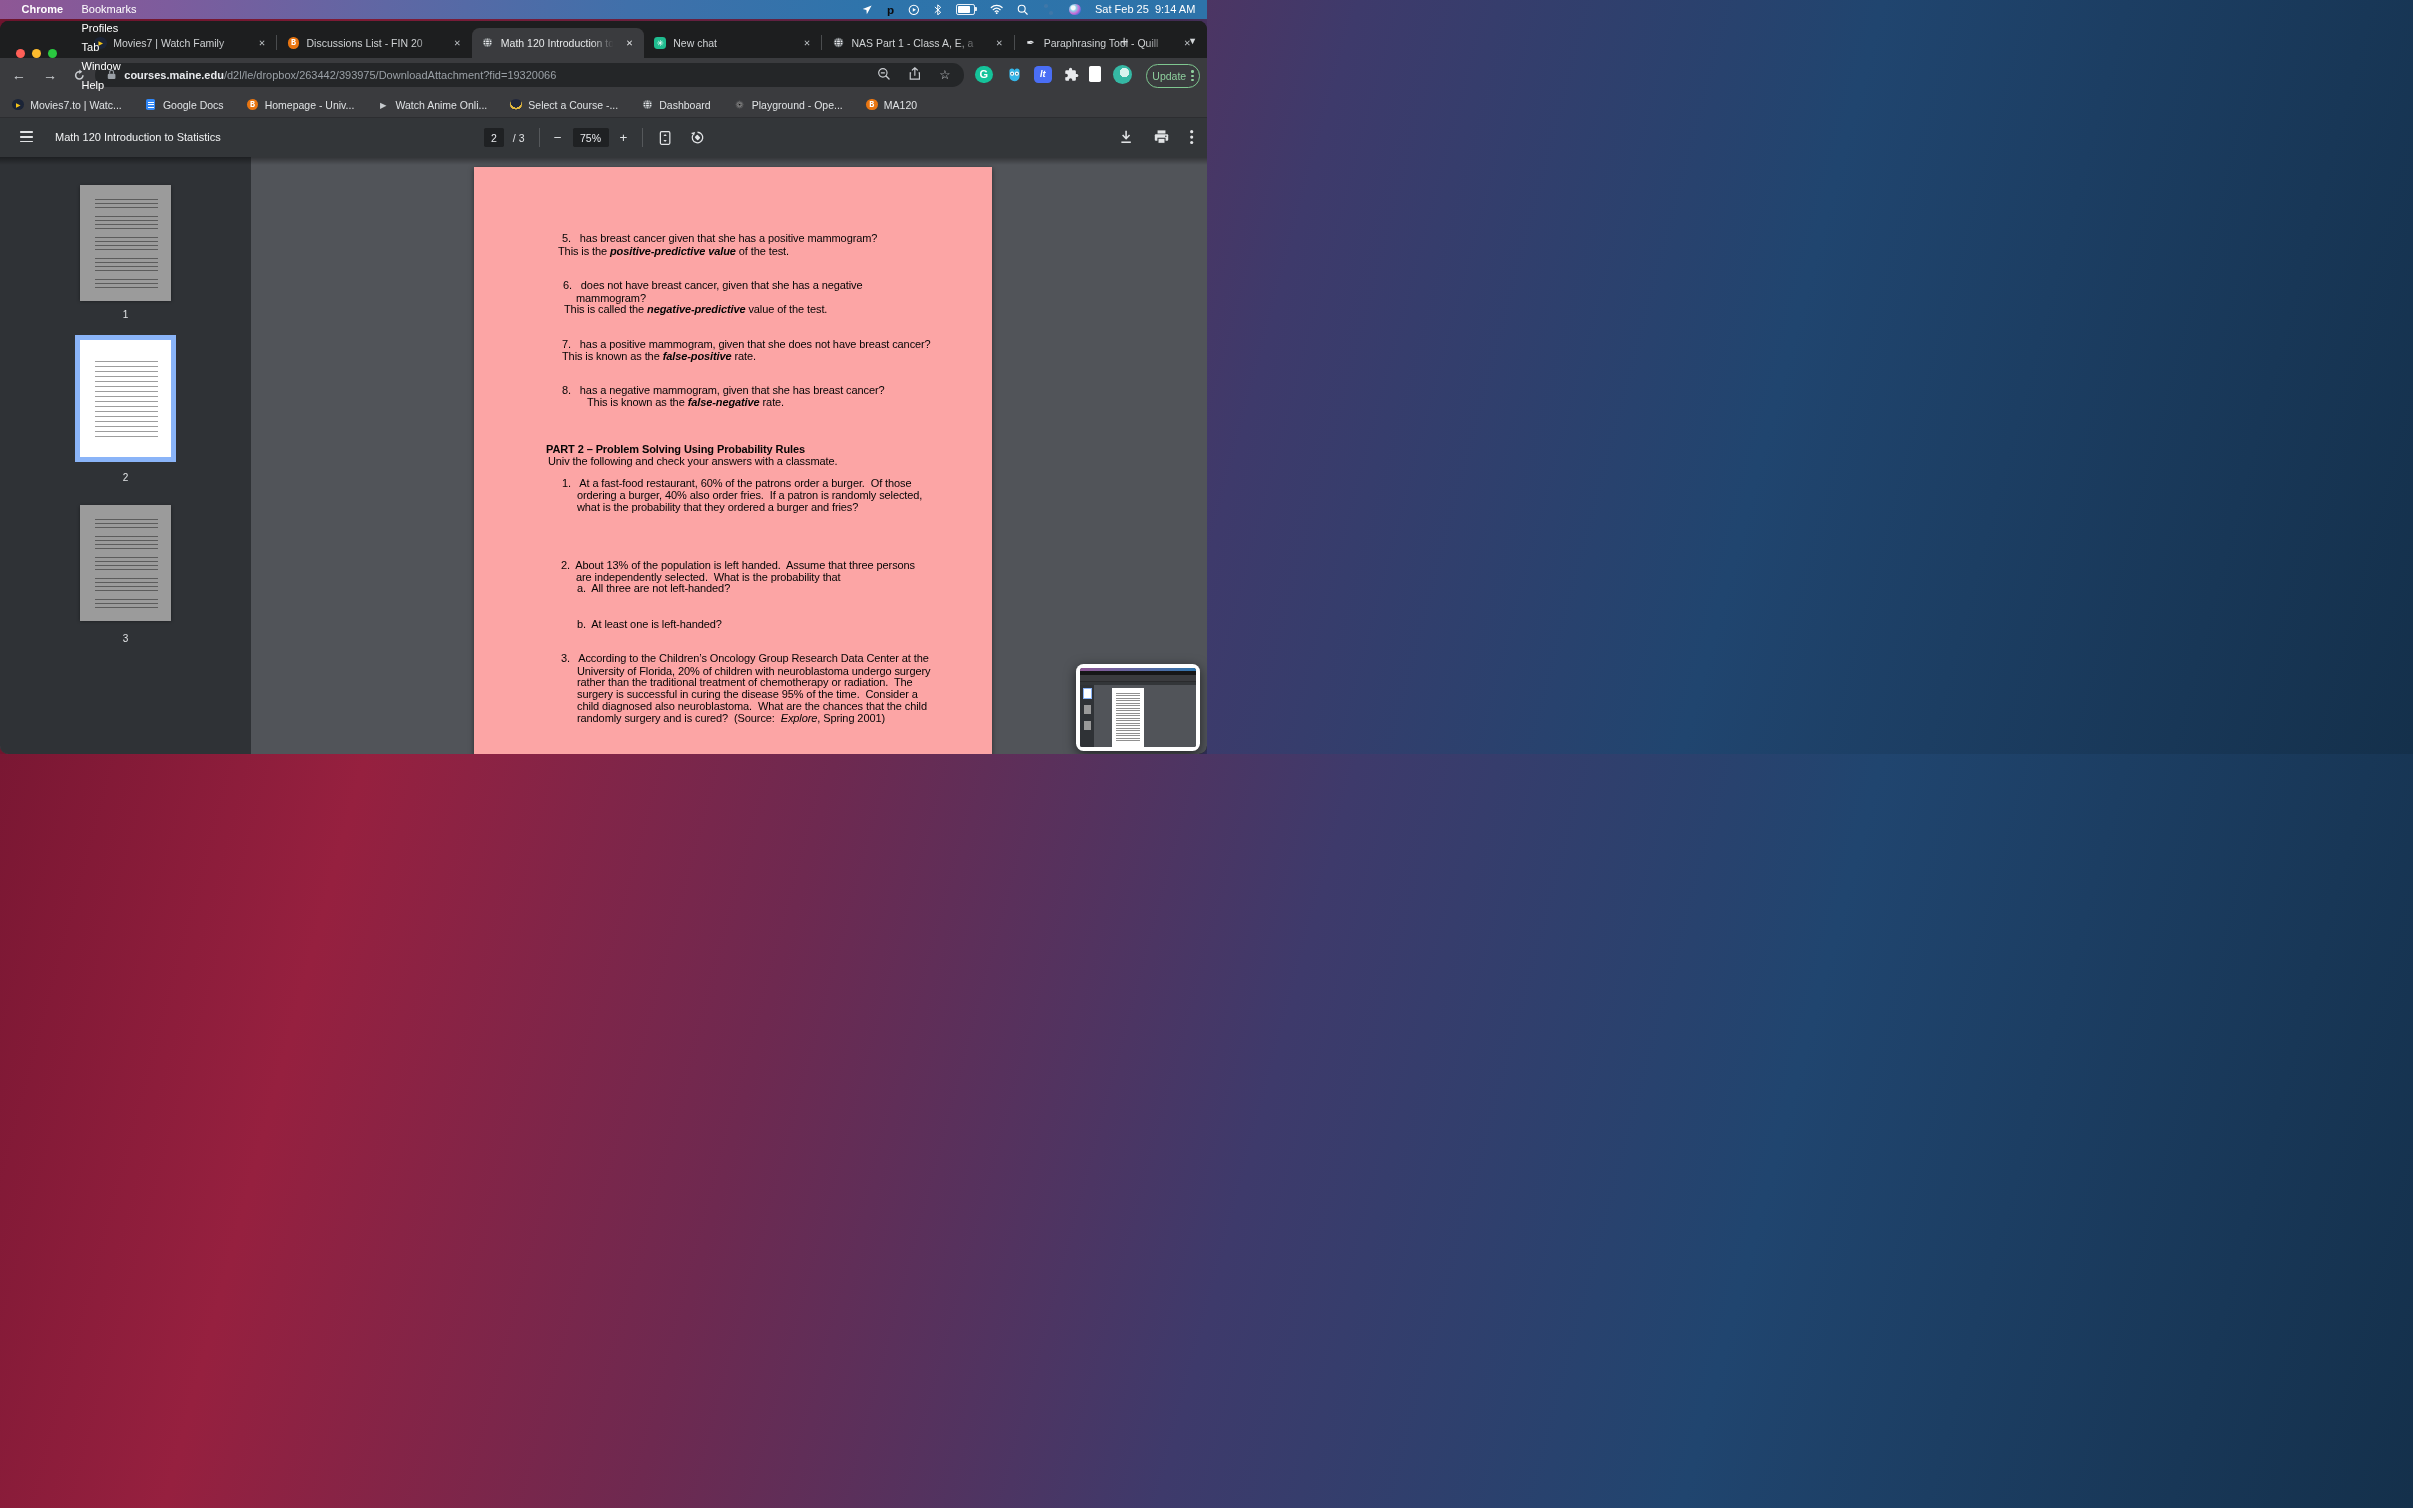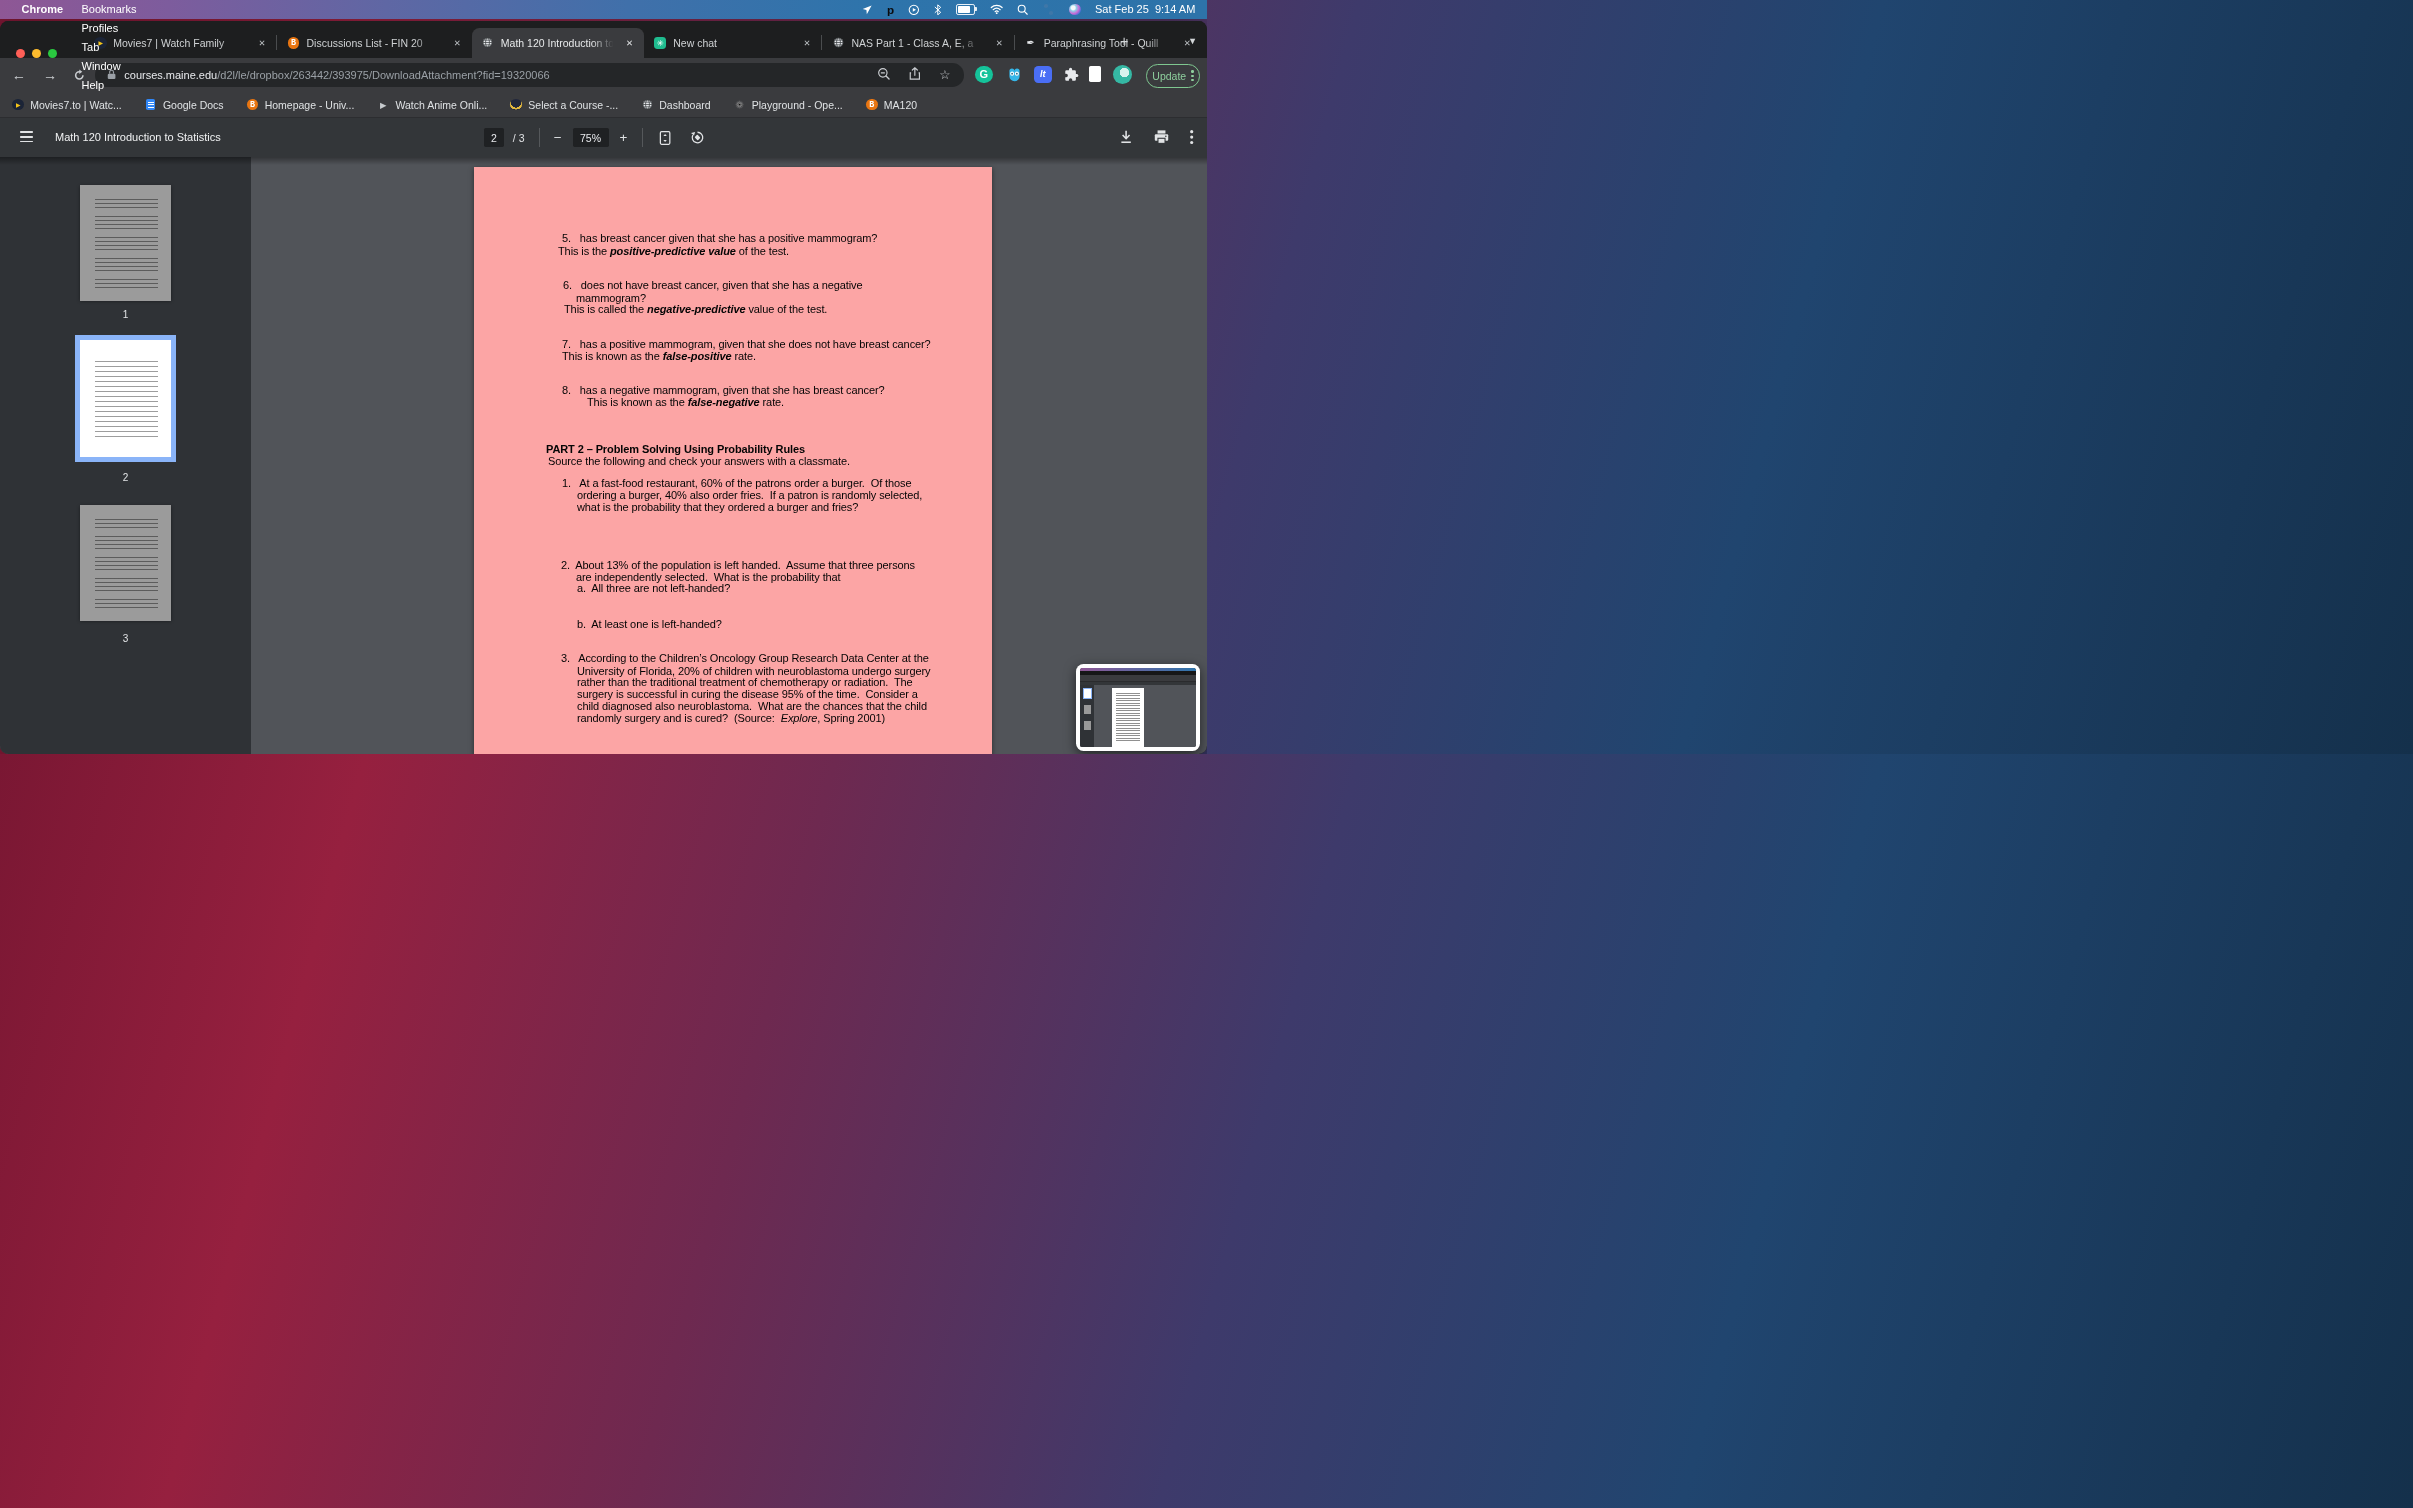--- a/index.html
+++ b/index.html
@@ -52,21 +52,21 @@
   .tabchev{position:absolute;left:1188px;top:15px;color:#d3d6d8;font-size:9.2px;}
   
   .navbar{position:relative;height:34px;background:#3a3b3e;display:flex;align-items:center;}
   .nav-ic{color:#c9ccd0;font-size:14.2px;line-height:14.2px;}
   .nb-back{margin-left:11.7px;}
   .nb-fwd{margin-left:17px;}
   .nb-reload{margin-left:16px;display:inline-flex;}
   .urlpill{position:absolute;left:95px;top:5px;width:869px;height:23.5px;background:#242628;border-radius:11.7px;
     display:flex;align-items:center;color:#e8eaed;font-size:11px;}
   .lock{margin:0 8.4px 0 11.7px;display:inline-flex;}
-  .url .dom{color:#e8eaed;font-weight:normal;}
+  .url .dom{color:#e8eaed;font-weight:bold;}
   .url .path{color:#9aa0a6;}
   .pill-ics{margin-left:auto;display:flex;align-items:center;gap:18.4px;padding-right:13.4px;}
   .ext{position:absolute;display:inline-flex;align-items:center;justify-content:center;}
   .g-ic{left:975px;top:7.5px;width:17.6px;height:17.6px;border-radius:50%;background:#15c39a;color:#fff;font-weight:bold;font-size:11px;}
   .owl-ic{left:1006px;top:7.5px;width:17px;height:17px;}
   .lt-ic{left:1034px;top:7.5px;width:17.6px;height:17.6px;border-radius:4.2px;background:#4a6ef5;color:#fff;font-style:italic;font-weight:bold;font-size:9.2px;}
   .pz-ic{left:1063px;top:7.5px;width:17.6px;height:17.6px;color:#e8eaed;}
   .dr-ic{left:1089px;top:8.4px;width:11.7px;height:16px;background:#fff;border-radius:1.7px;}
   .av-ic{left:1113px;top:6.7px;width:19px;height:19px;border-radius:50%;
     background:radial-gradient(circle at 60% 40%,#d9f3ee 0 28%,#35b8a4 30% 100%);}
@@ -472,21 +472,21 @@
         <div class="dline" style="left: 88px; top: 66px;"><span>5.   has breast cancer given that she has a positive mammogram?</span></div>
         <div class="dline" style="left: 84px; top: 79px;"><span>This is the </span><span class="bi">positive-predictive value</span><span> of the test.</span></div>
         <div class="dline" style="left: 89px; top: 113px;"><span>6.   does not have breast cancer, given that she has a negative</span></div>
         <div class="dline" style="left: 102px; top: 126px;"><span>mammogram?</span></div>
         <div class="dline" style="left: 90px; top: 137px;"><span>This is called the </span><span class="bi">negative-predictive</span><span> value of the test.</span></div>
         <div class="dline" style="left: 88px; top: 172px;"><span>7.   has a positive mammogram, given that she does not have breast cancer?</span></div>
         <div class="dline" style="left: 88px; top: 184px;"><span>This is known as the </span><span class="bi">false-positive</span><span> rate.</span></div>
         <div class="dline" style="left: 88px; top: 218px;"><span>8.   has a negative mammogram, given that she has breast cancer?</span></div>
         <div class="dline" style="left: 88px; top: 230px; margin-left: 25px;"><span>This is known as the </span><span class="bi">false-negative</span><span> rate.</span></div>
         <div class="dline" style="left: 72px; top: 277px;"><span class="b">PART 2 – Problem Solving Using Probability Rules</span></div>
-        <div class="dline" style="left: 74px; top: 289px;"><span>Source the following and check your answers with a classmate.</span></div>
+        <div class="dline" style="left: 74px; top: 289px;"><span>Univ the following and check your answers with a classmate.</span></div>
         <div class="dline" style="left: 88px; top: 311px;"><span>1.   At a fast-food restaurant, 60% of the patrons order a burger.  Of those</span></div>
         <div class="dline" style="left: 103px; top: 323px;"><span>ordering a burger, 40% also order fries.  If a patron is randomly selected,</span></div>
         <div class="dline" style="left: 103px; top: 335px;"><span>what is the probability that they ordered a burger and fries?</span></div>
         <div class="dline" style="left: 87px; top: 393px;"><span>2.  About 13% of the population is left handed.  Assume that three persons</span></div>
         <div class="dline" style="left: 102px; top: 405px;"><span>are independently selected.  What is the probability that</span></div>
         <div class="dline" style="left: 103px; top: 416px;"><span>a.  All three are not left-handed?</span></div>
         <div class="dline" style="left: 103px; top: 452px;"><span>b.  At least one is left-handed?</span></div>
         <div class="dline" style="left: 87px; top: 486px;"><span>3.   According to the Children’s Oncology Group Research Data Center at the</span></div>
         <div class="dline" style="left: 103px; top: 499px;"><span>University of Florida, 20% of children with neuroblastoma undergo surgery</span></div>
         <div class="dline" style="left: 103px; top: 510px;"><span>rather than the traditional treatment of chemotherapy or radiation.  The</span></div>

